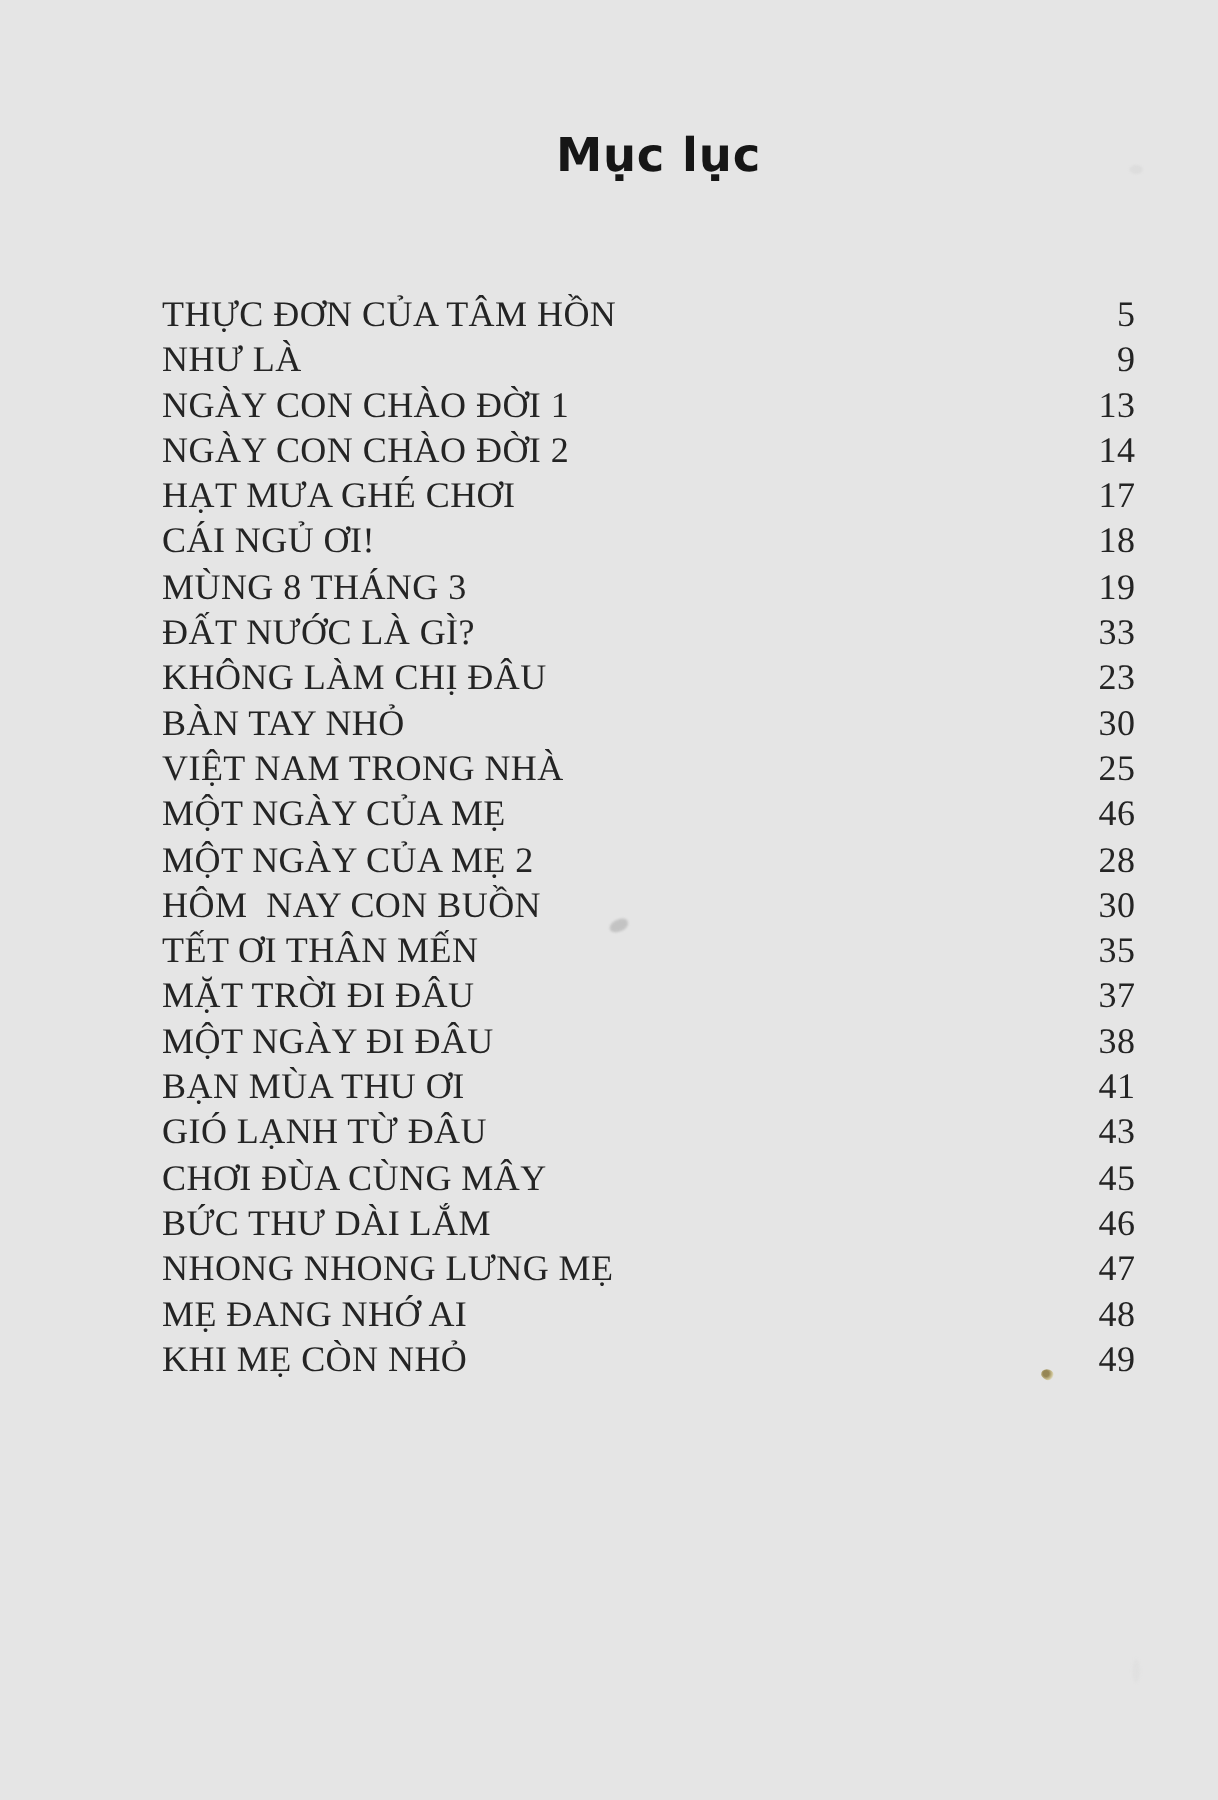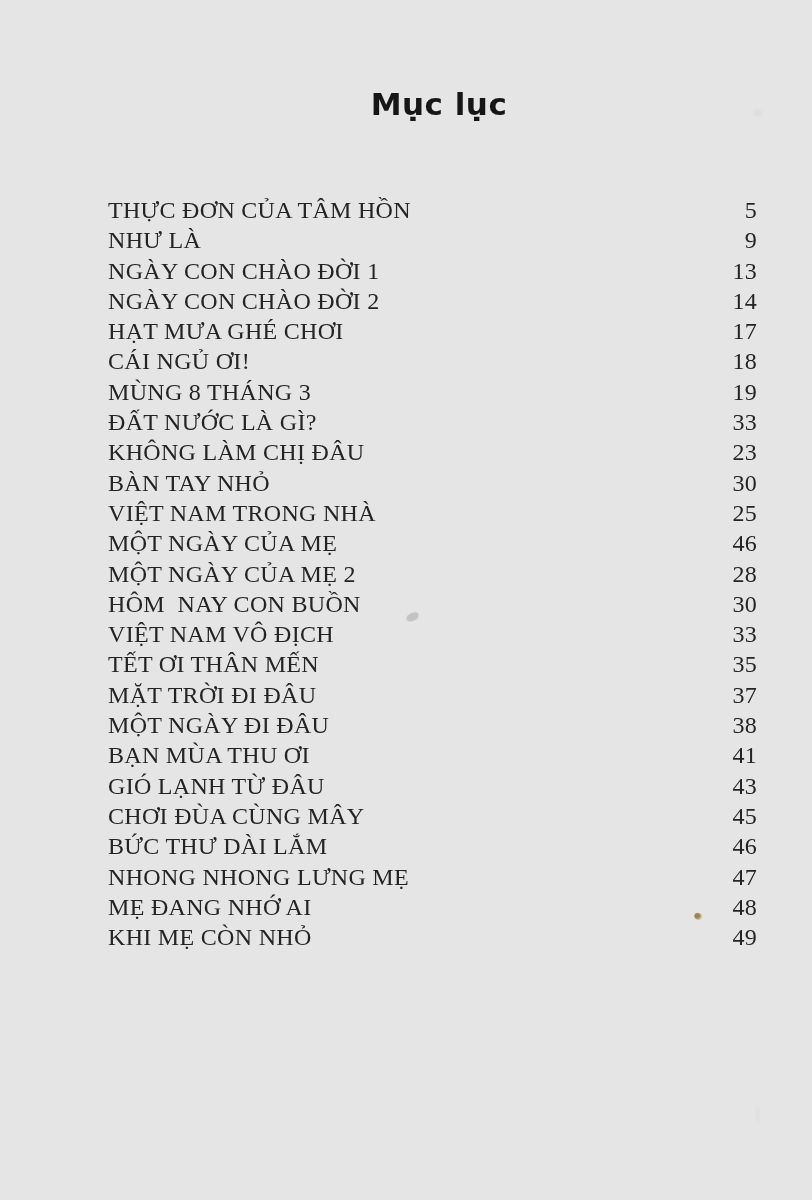--- a/index.html
+++ b/index.html
@@ -176,24 +176,20 @@
   <div class="row">
     <span class="row-title">MỘT NGÀY CỦA MẸ 2</span>
     <span class="row-page">28</span>
   </div>
 
   <div class="row">
     <span class="row-title">HÔM  NAY CON BUỒN</span>
     <span class="row-page">30</span>
   </div>
 
-  <div class="row">
-    <span class="row-title">VIỆT NAM VÔ ĐỊCH</span>
-    <span class="row-page">33</span>
-  </div>
 
   <div class="row">
     <span class="row-title">TẾT ƠI THÂN MẾN</span>
     <span class="row-page">35</span>
   </div>
 
   <div class="row">
     <span class="row-title">MẶT TRỜI ĐI ĐÂU</span>
     <span class="row-page">37</span>
   </div>

